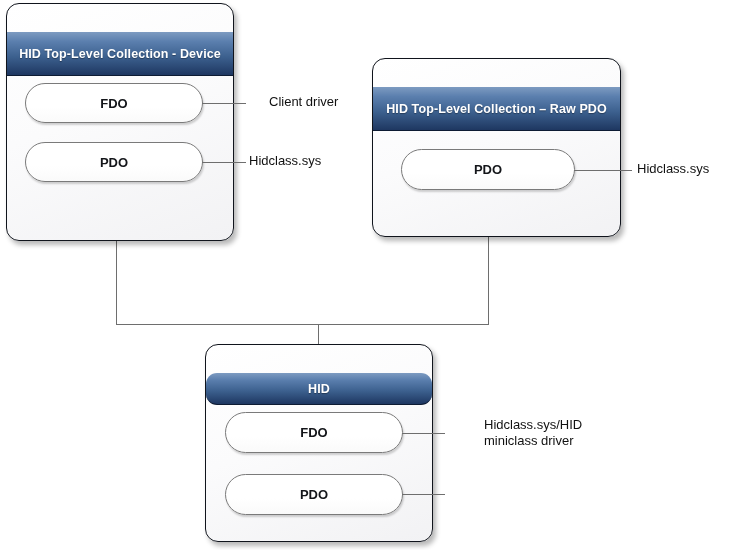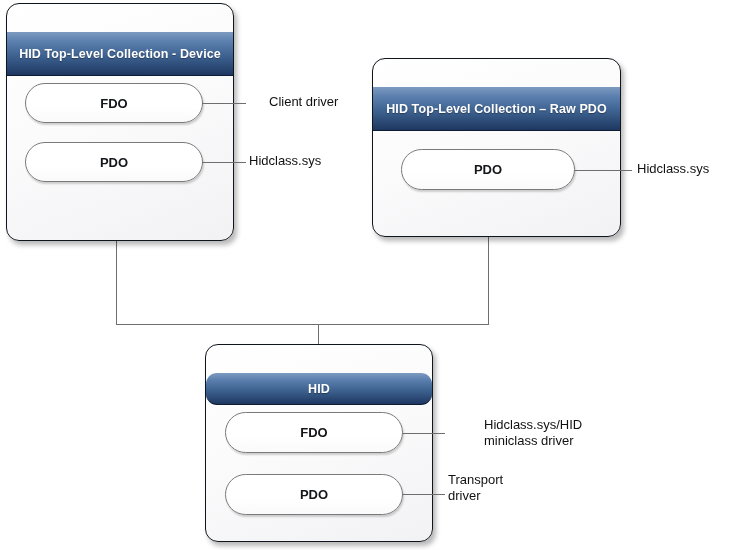--- a/index.html
+++ b/index.html
@@ -138,16 +138,14 @@
   </div>
   <div class="pill" style="left:225px; top:474px; width:178px; height:41px;">
     <span>PDO</span>
   </div>
 
   <div class="lead h" style="left:402px; top:433px; width:43px;"></div>
   <div class="lead h" style="left:402px; top:494px; width:43px;"></div>
 
   <div class="callout" style="left:448px; top:417px;margin-left:36px;">Hidclass.sys/HID
 miniclass driver</div>
-  <div class="callout" style="left:448px; top:472px;">Transport
-driver</div>
 
 </div>
 
 </body></html>

